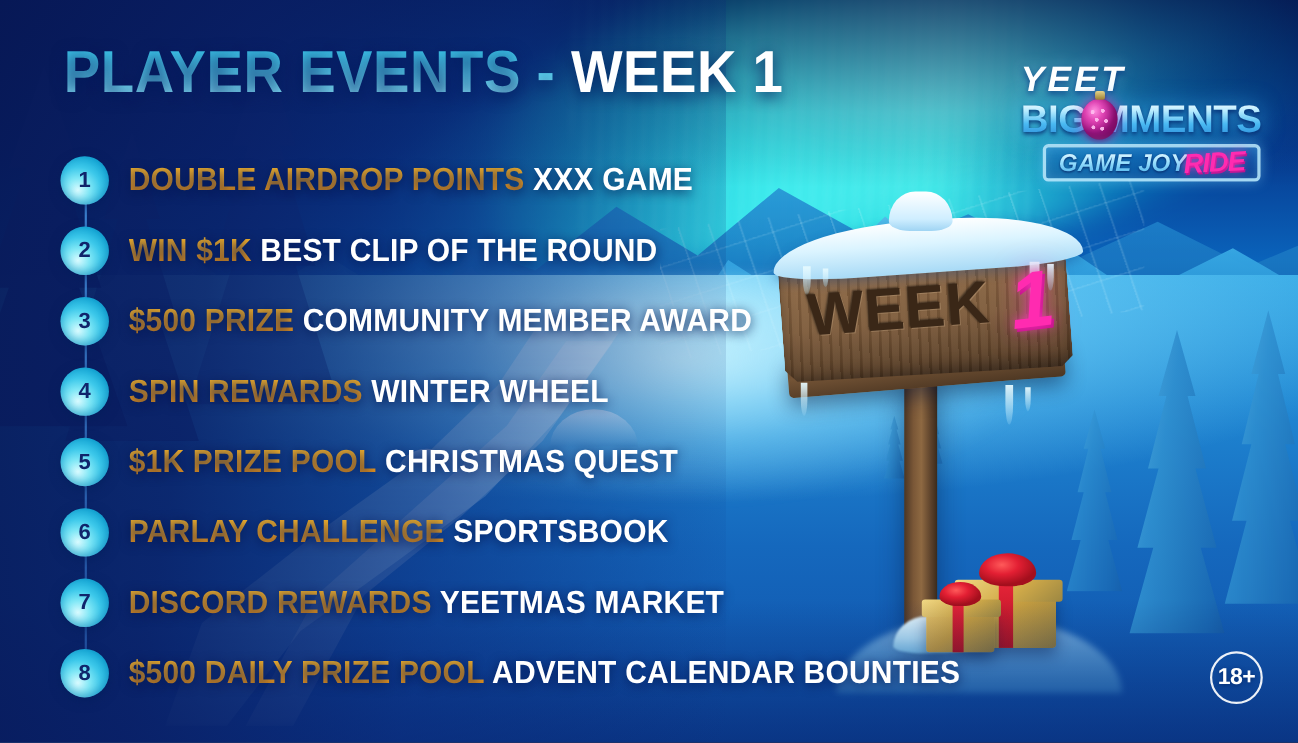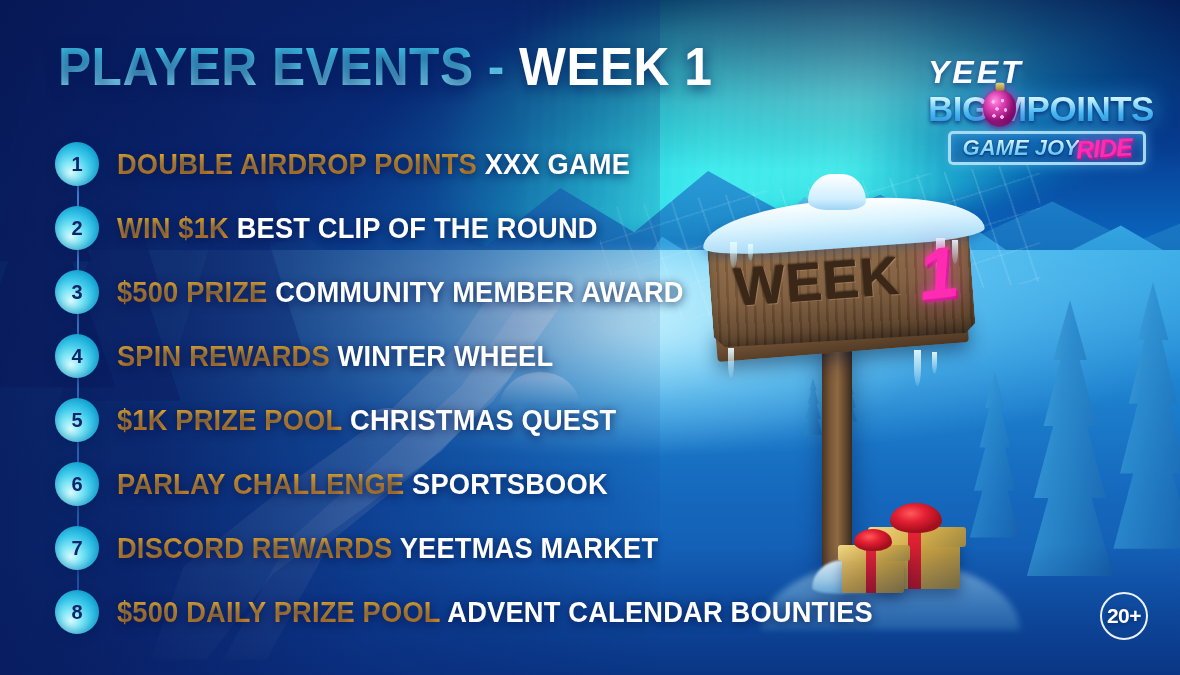--- a/index.html
+++ b/index.html
@@ -497,26 +497,26 @@
 
       <div class="row">
         <div class="num">8</div>
         <div class="txt"><span class="hl">$500 DAILY PRIZE POOL</span><span class="rest"> ADVENT CALENDAR BOUNTIES</span></div>
       </div>
     </div>
 
     <div class="logo">
       <div class="yeet">YEET</div>
       <div class="bigmoments">
-        <span>BIG M</span><span>POINTS</span>
+        <span>BIG M</span><span>MENTS</span>
         <span class="ornament">
             <span class="dots"></span>
           </span>
       </div>
       <div class="joyride">
         <span class="xmas">GAME JOY</span>
         <span class="ride">RIDE</span>
       </div>
     </div>
 
-    <div class="badge18">20+</div>
+    <div class="badge18">18+</div>
   </div>
 </div>
 
 </body></html>

